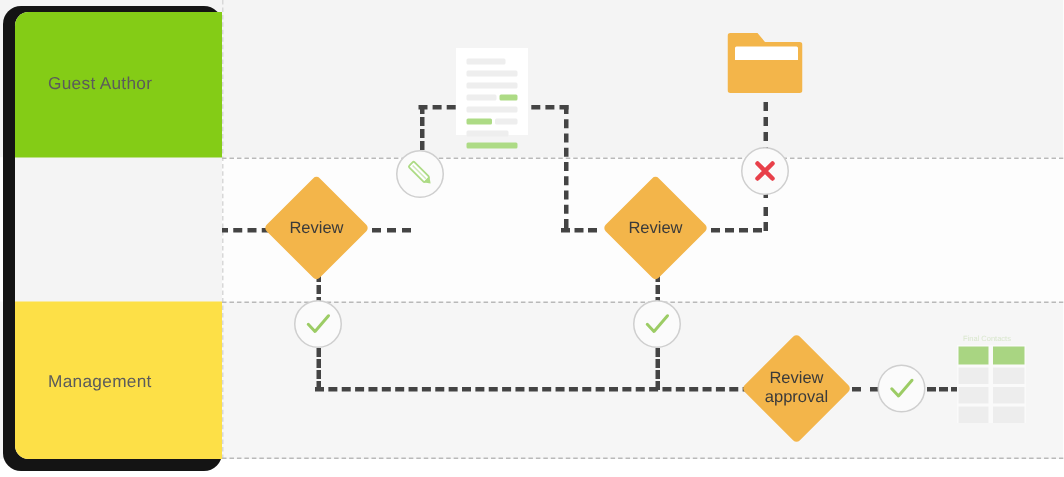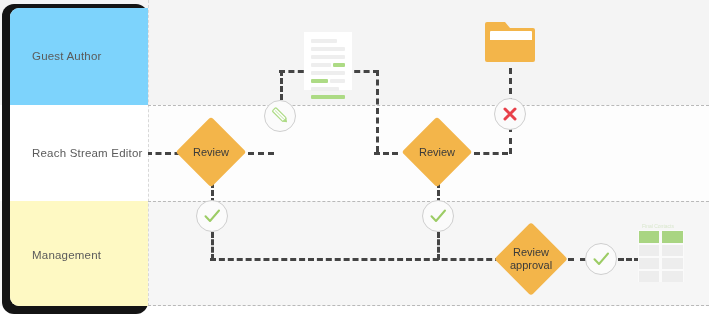--- a/index.html
+++ b/index.html
@@ -21,23 +21,23 @@
   .lane-div.d1{top:105px;}
   .lane-div.d2{top:201px;}
   .lane-div.d3{top:305px;}
 
   
   .lane-col-div{position:absolute;left:148px;top:0;width:0;height:306px;
                 border-left:1px dashed #d8d8d8;}
   .lbl-cell{position:absolute;left:0;width:140px;display:flex;
             align-items:center;padding-left:22px;box-sizing:border-box;
             color:#5b5b5b;font-size:11.5px;line-height:15px;letter-spacing:.2px;}
-  .lbl-a{top:0;height:97px;background:#7dd3fc;}
+  .lbl-a{top:0;height:97px;background:#84cc16;}
   .lbl-b{top:97px;height:96px;background:#ffffff;}
-  .lbl-c{top:193px;height:109px;background:#fef9c3;}
+  .lbl-c{top:193px;height:109px;background:#fde047;}
 
   
   #frame{position:absolute;left:2px;top:4px;width:146px;height:310px;
          border-radius:12px;background:#141414;}
   #framefill{position:absolute;left:10px;top:8px;width:138px;height:298px;
          border-radius:9px 0 0 9px;background:#f4f4f4;overflow:hidden;}
 
   
   .conn{position:absolute;background:transparent;}
   .conn.h{border-top:3px dashed #444;height:0;}
@@ -192,21 +192,18 @@
       </svg>
     </div>
 
   </div>
 
   <div id="frame"></div>
   <div id="framefill">
     <div class="lbl-cell lbl-a">
       <span>Guest Author</span>
     </div>
-    <div class="lbl-cell lbl-b">
-      <span>Reach Stream Editor</span>
-    </div>
     <div class="lbl-cell lbl-c">
       <span>Management</span>
     </div>
   </div>
 
 </div>
 
 </body></html>

